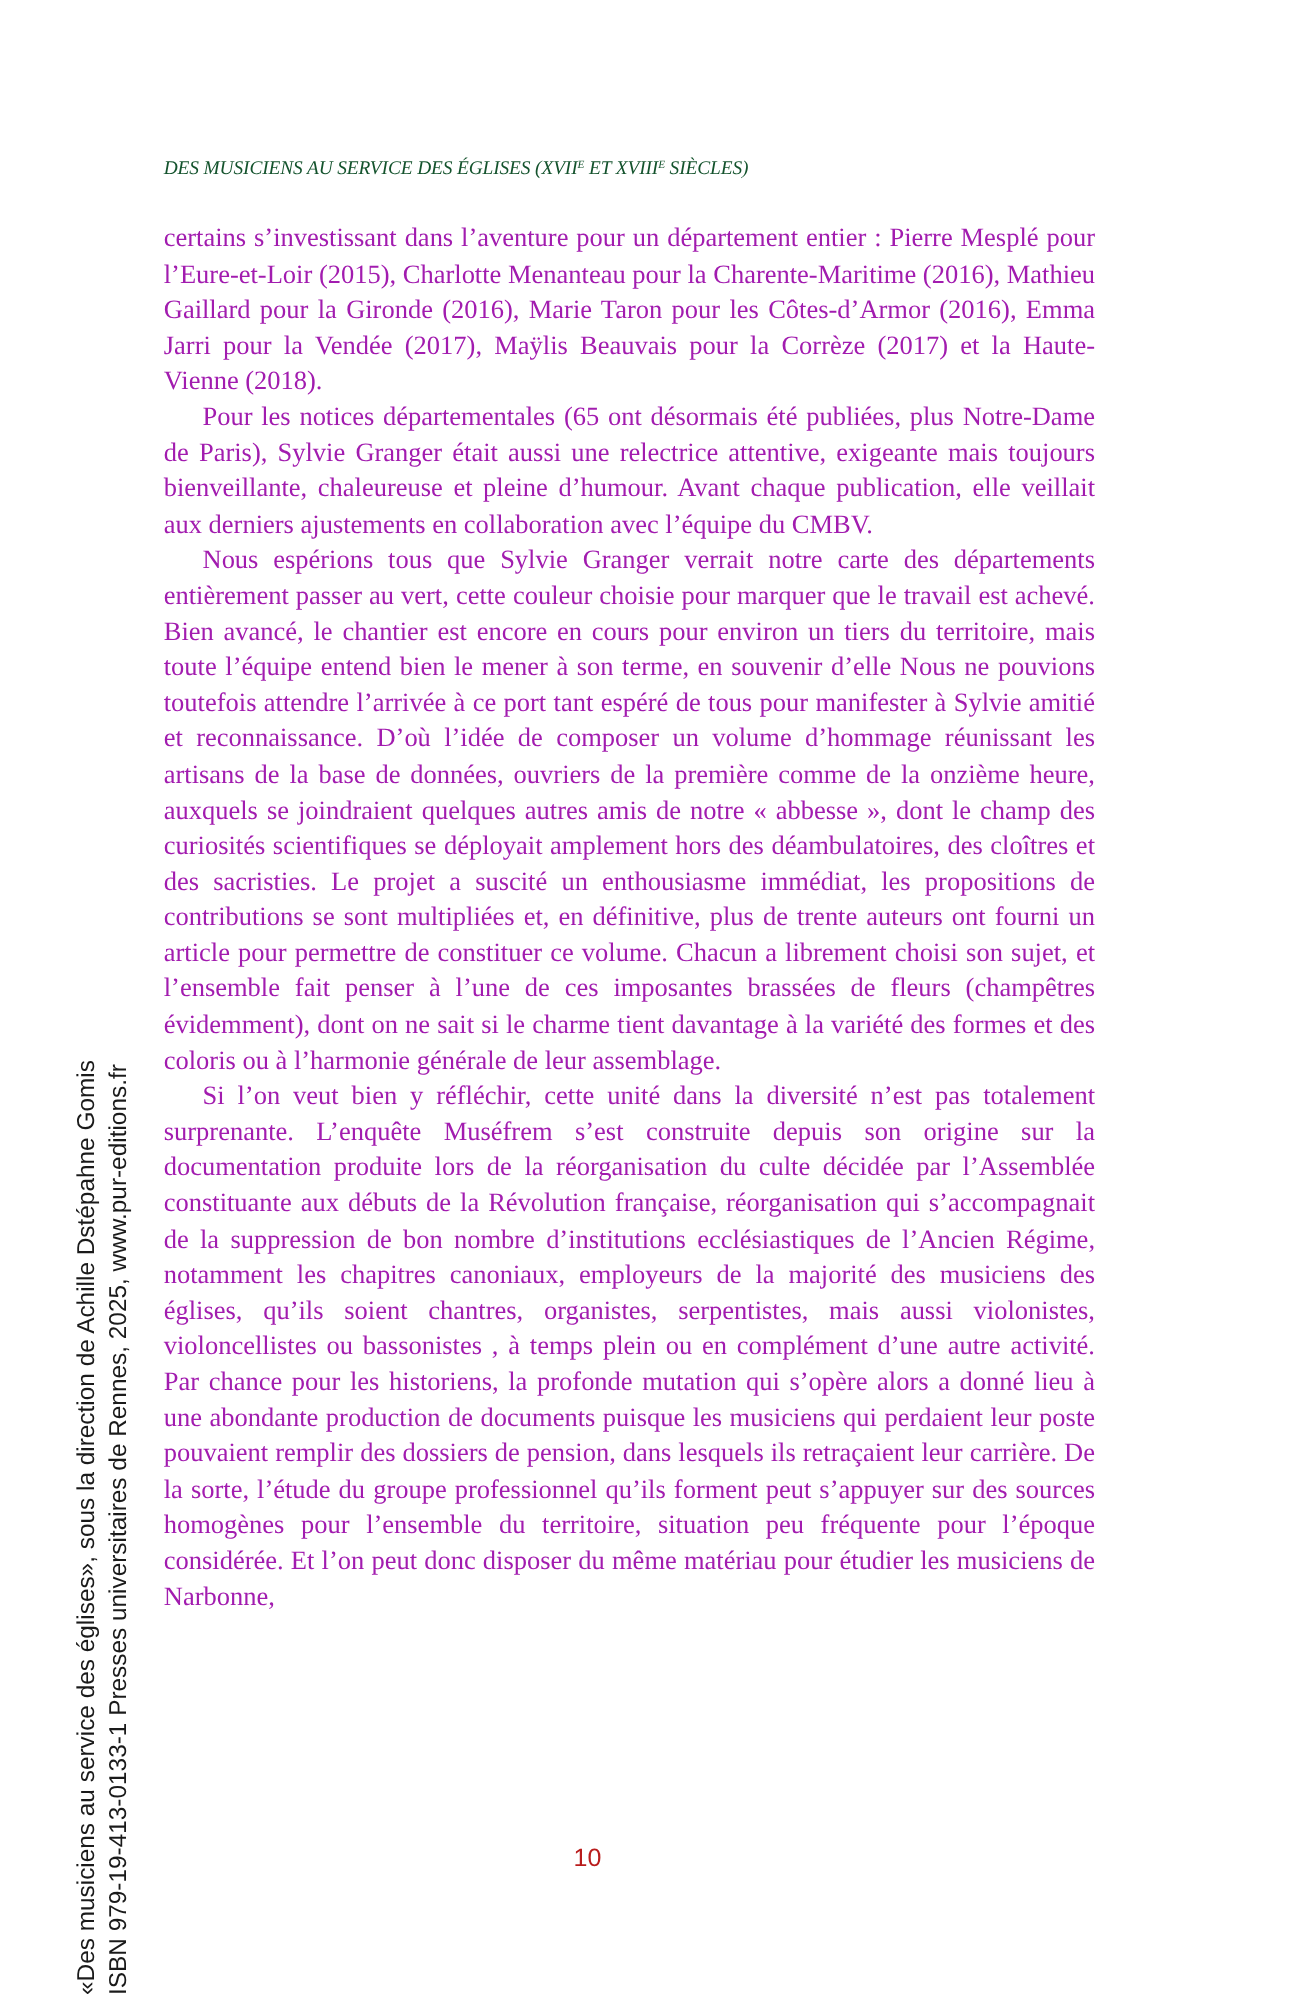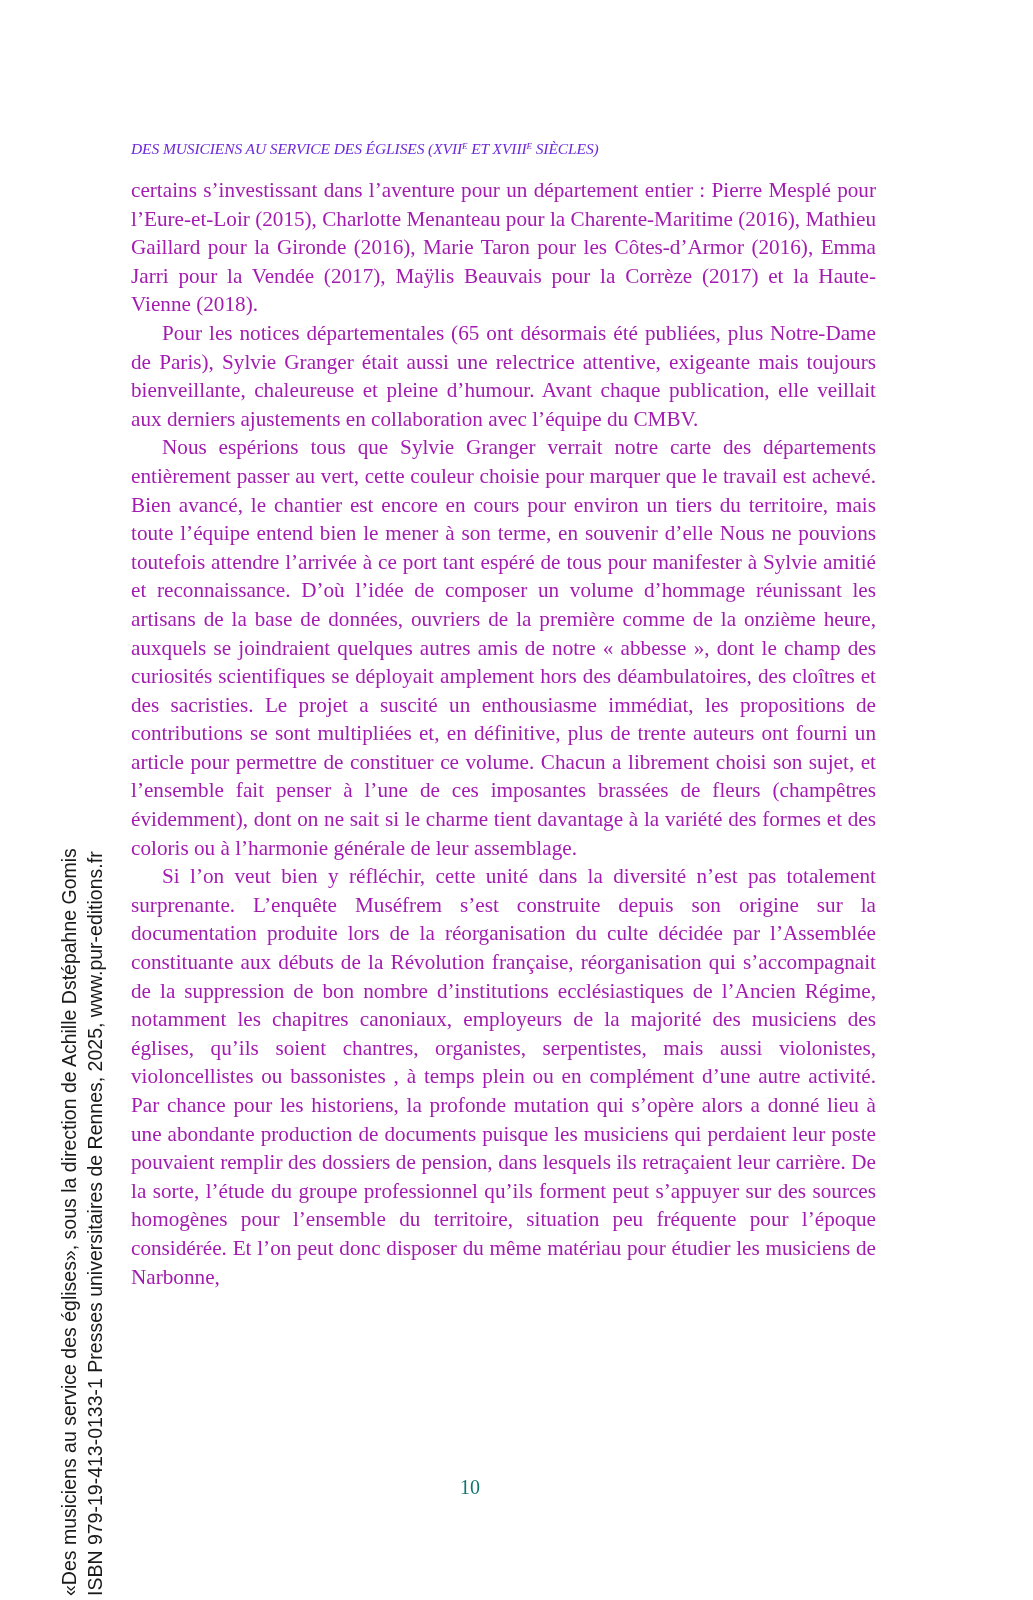--- a/index.html
+++ b/index.html
@@ -1,32 +1,32 @@
 <!DOCTYPE html>
 <html><head>
 <meta charset="utf-8">
 <style>
   html, body { margin:0; padding:0; background:#ffffff; }
   body { width:1033px; height:1600px; position:relative; overflow:hidden; color:#1e1e1e; }
   .running-head {
-    position:absolute; left:131px; top:140px; width:760px;
+    position:absolute; left:131px; top:126px; width:760px;
     font-family:"Liberation Serif", "DejaVu Serif", serif; font-style:italic;
-    font-size:15.5px; letter-spacing:-0.1px; color:#6d28d9; white-space:nowrap;
+    font-size:15.5px; letter-spacing:-0.1px; color:#14532d; white-space:nowrap;
   }
   .running-head sup { font-size:9px; vertical-align:5px; }
   .body-text {
     position:absolute; left:131px; top:176px; width:745px;
     font-family:"Liberation Serif", "DejaVu Serif", serif;
     font-size:21.2px; line-height:28.6px; text-align:justify; color:#a21caf;
   }
   .body-text p { margin:0; text-indent:0; }
   .body-text p.indent { text-indent:31px; }
   .page-number {
     position:absolute; left:0; width:940px; top:1476px; text-align:center;
-    font-family:Liberation Serif, serif; font-size:20px; color:#0f766e;
+    font-family:Liberation Sans, sans-serif; font-size:20px; color:#b91c1c;
   }
   .side-note {
     position:absolute; left:56px; top:1596px;
     transform-origin:0 0; transform:rotate(-90deg);
     font-family:"Liberation Sans", "DejaVu Sans", sans-serif;
     font-size:19.5px; line-height:26px; color:#1a1a1a; white-space:nowrap;
   }
   .side-note div { display:block; }
 </style>
 </head>

